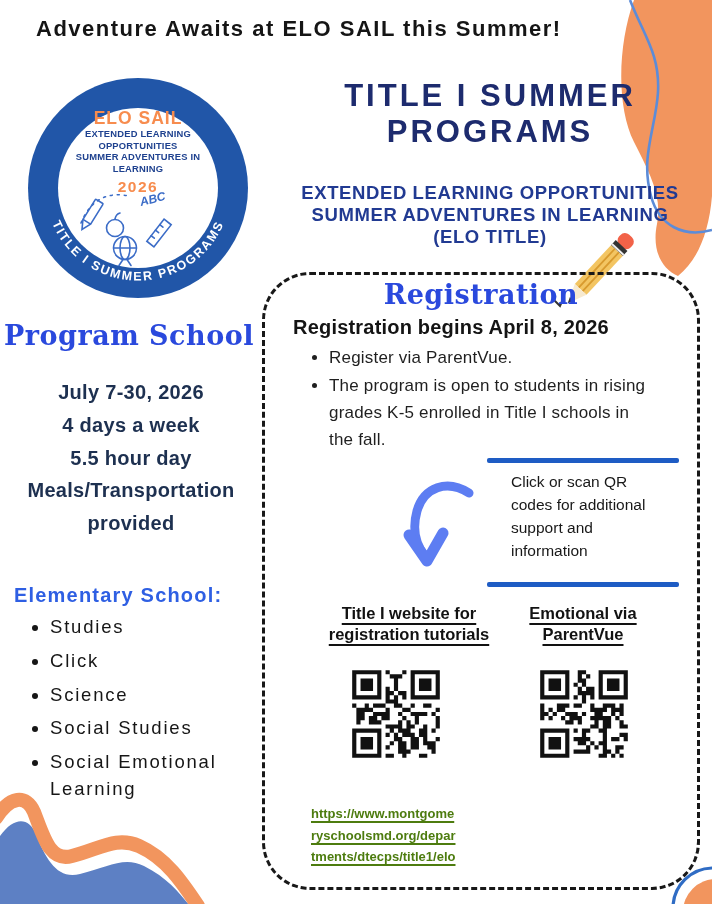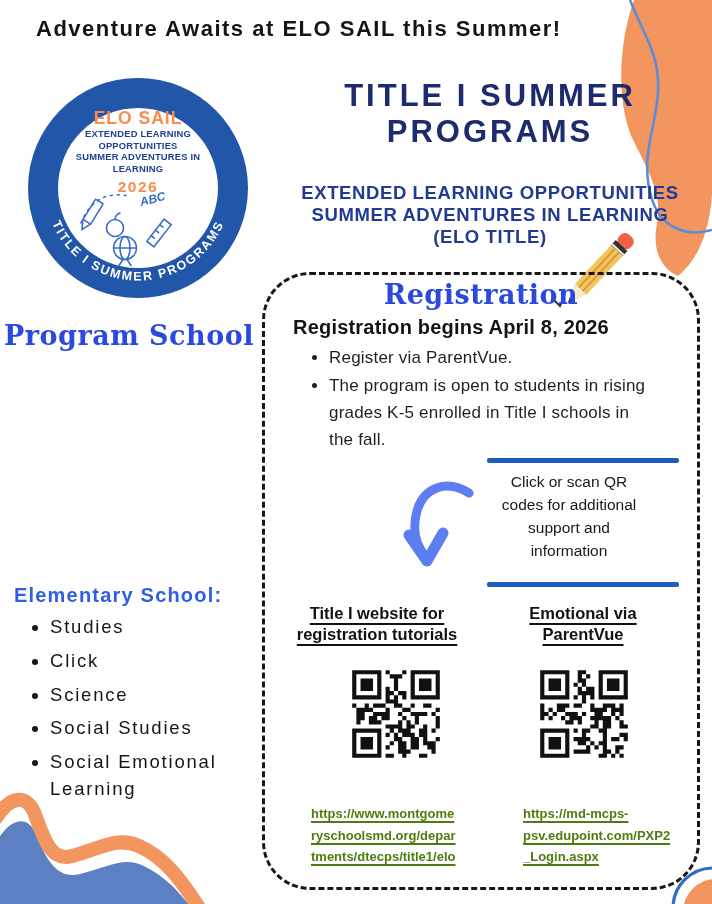--- a/index.html
+++ b/index.html
@@ -33,27 +33,27 @@
   .elem-list li{width:205px;font-size:18.5px;letter-spacing:1.8px;line-height:1.45;margin-bottom:7px;}
 
   .reg-box{top:272px;left:262px;width:432px;height:612px;border:3px dashed #181818;border-radius:48px;}
   .reg-heading{top:4px;left:0;width:100%;text-align:center;font-size:27px;letter-spacing:.5px;}
   .reg-subheading{top:41px;left:28px;font-size:20px;font-weight:bold;color:#141414;letter-spacing:.2px;}
   .reg-bullets{top:70px;left:46px;width:318px;margin:0;padding-left:18px;color:var(--text-black);}
   .reg-bullets li{font-size:17px;line-height:1.58;letter-spacing:.2px;margin-bottom:1px;}
 
   .rule{left:222px;width:192px;height:5px;background:var(--rule-blue);border-radius:2px;}
   .rule-top{top:183px;} .rule-bottom{top:307px;}
-  .qr-note{top:196px;left:232px;width:144px;text-align:center;font-size:15.5px;color:#181818;line-height:1.48;}
+  .qr-note{top:196px;left:246px;width:144px;text-align:left;font-size:15.5px;color:#181818;line-height:1.48;}
 
   .arrow-svg{top:204px;left:130px;width:82px;height:90px;}
 
   .link-label{top:328px;text-align:center;font-size:16.5px;font-weight:bold;color:#121212;line-height:1.25;
         text-decoration:underline;text-decoration-thickness:2px;text-underline-offset:3.5px;cursor:pointer;}
-  .link-label-0{left:17px;width:190px;}
+  .link-label-0{left:49px;width:190px;}
   .link-label-1{left:243px;width:150px;}
   .qr-svg{top:391px;width:96px;height:96px;cursor:pointer;}
   .qr-0{left:83px;} .qr-1{left:271px;}
   .link-url{top:528px;font-size:13px;font-weight:bold;color:#4d7c0f;line-height:1.66;
         text-decoration:underline;text-decoration-thickness:1.5px;text-underline-offset:3px;cursor:pointer;}
   .link-url-0{left:46px;width:148px;word-break:break-all;}
   .link-url-1{left:258px;width:148px;overflow-wrap:anywhere;}
 
   .logo-svg{top:75px;left:23px;width:230px;height:230px;}
   .logo-ring{fill:var(--ring-blue);} .logo-inner{fill:#ffffff;}
@@ -135,20 +135,26 @@
     <div>TITLE I SUMMER</div>
     <div>PROGRAMS</div>
   </div>
   <div class="abs main-subtitle">
     <div>EXTENDED LEARNING OPPORTUNITIES</div>
     <div>SUMMER ADVENTURES IN LEARNING</div>
     <div>(ELO TITLE)</div>
   </div>
 
   <div class="abs serif-heading pd-heading">Program School</div>
+  <div class="abs pd-lines">
+      <div>July 7-30, 2026</div>
+      <div>4 days a week</div>
+      <div>5.5 hour day</div>
+      <div>Meals/Transportation provided</div>
+    </div>
 
   <div class="abs elem-heading">Elementary School:</div>
   <ul class="abs elem-list">
       <li>Studies</li>
       <li>Click</li>
       <li>Science</li>
       <li>Social Studies</li>
       <li>Social Emotional Learning</li>
     </ul>
 
@@ -187,16 +193,15 @@
       <rect x="-4" y="-4" width="92" height="92" fill="#ffffff"></rect>
     <path d="M0,0h4v4h-4zM4,0h4v4h-4zM8,0h4v4h-4zM12,0h4v4h-4zM16,0h4v4h-4zM20,0h4v4h-4zM24,0h4v4h-4zM32,0h4v4h-4zM48,0h4v4h-4zM56,0h4v4h-4zM60,0h4v4h-4zM64,0h4v4h-4zM68,0h4v4h-4zM72,0h4v4h-4zM76,0h4v4h-4zM80,0h4v4h-4zM0,4h4v4h-4zM24,4h4v4h-4zM36,4h4v4h-4zM40,4h4v4h-4zM44,4h4v4h-4zM56,4h4v4h-4zM80,4h4v4h-4zM0,8h4v4h-4zM8,8h4v4h-4zM12,8h4v4h-4zM16,8h4v4h-4zM24,8h4v4h-4zM40,8h4v4h-4zM56,8h4v4h-4zM64,8h4v4h-4zM68,8h4v4h-4zM72,8h4v4h-4zM80,8h4v4h-4zM0,12h4v4h-4zM8,12h4v4h-4zM12,12h4v4h-4zM16,12h4v4h-4zM24,12h4v4h-4zM40,12h4v4h-4zM56,12h4v4h-4zM64,12h4v4h-4zM68,12h4v4h-4zM72,12h4v4h-4zM80,12h4v4h-4zM0,16h4v4h-4zM8,16h4v4h-4zM12,16h4v4h-4zM16,16h4v4h-4zM24,16h4v4h-4zM32,16h4v4h-4zM40,16h4v4h-4zM56,16h4v4h-4zM64,16h4v4h-4zM68,16h4v4h-4zM72,16h4v4h-4zM80,16h4v4h-4zM0,20h4v4h-4zM24,20h4v4h-4zM32,20h4v4h-4zM36,20h4v4h-4zM44,20h4v4h-4zM48,20h4v4h-4zM56,20h4v4h-4zM80,20h4v4h-4zM0,24h4v4h-4zM4,24h4v4h-4zM8,24h4v4h-4zM12,24h4v4h-4zM16,24h4v4h-4zM20,24h4v4h-4zM24,24h4v4h-4zM32,24h4v4h-4zM40,24h4v4h-4zM48,24h4v4h-4zM56,24h4v4h-4zM60,24h4v4h-4zM64,24h4v4h-4zM68,24h4v4h-4zM72,24h4v4h-4zM76,24h4v4h-4zM80,24h4v4h-4zM32,28h4v4h-4zM36,28h4v4h-4zM40,28h4v4h-4zM0,32h4v4h-4zM12,32h4v4h-4zM20,32h4v4h-4zM24,32h4v4h-4zM28,32h4v4h-4zM40,32h4v4h-4zM44,32h4v4h-4zM56,32h4v4h-4zM68,32h4v4h-4zM72,32h4v4h-4zM4,36h4v4h-4zM8,36h4v4h-4zM12,36h4v4h-4zM16,36h4v4h-4zM32,36h4v4h-4zM48,36h4v4h-4zM52,36h4v4h-4zM80,36h4v4h-4zM4,40h4v4h-4zM8,40h4v4h-4zM20,40h4v4h-4zM24,40h4v4h-4zM28,40h4v4h-4zM32,40h4v4h-4zM44,40h4v4h-4zM56,40h4v4h-4zM60,40h4v4h-4zM64,40h4v4h-4zM68,40h4v4h-4zM76,40h4v4h-4zM4,44h4v4h-4zM8,44h4v4h-4zM16,44h4v4h-4zM20,44h4v4h-4zM28,44h4v4h-4zM32,44h4v4h-4zM48,44h4v4h-4zM60,44h4v4h-4zM80,44h4v4h-4zM4,48h4v4h-4zM16,48h4v4h-4zM20,48h4v4h-4zM24,48h4v4h-4zM44,48h4v4h-4zM52,48h4v4h-4zM60,48h4v4h-4zM80,48h4v4h-4zM32,52h4v4h-4zM36,52h4v4h-4zM40,52h4v4h-4zM44,52h4v4h-4zM52,52h4v4h-4zM56,52h4v4h-4zM68,52h4v4h-4zM80,52h4v4h-4zM0,56h4v4h-4zM4,56h4v4h-4zM8,56h4v4h-4zM12,56h4v4h-4zM16,56h4v4h-4zM20,56h4v4h-4zM24,56h4v4h-4zM36,56h4v4h-4zM44,56h4v4h-4zM48,56h4v4h-4zM52,56h4v4h-4zM64,56h4v4h-4zM68,56h4v4h-4zM76,56h4v4h-4zM0,60h4v4h-4zM24,60h4v4h-4zM32,60h4v4h-4zM40,60h4v4h-4zM48,60h4v4h-4zM52,60h4v4h-4zM56,60h4v4h-4zM64,60h4v4h-4zM68,60h4v4h-4zM0,64h4v4h-4zM8,64h4v4h-4zM12,64h4v4h-4zM16,64h4v4h-4zM24,64h4v4h-4zM40,64h4v4h-4zM44,64h4v4h-4zM56,64h4v4h-4zM60,64h4v4h-4zM68,64h4v4h-4zM80,64h4v4h-4zM0,68h4v4h-4zM8,68h4v4h-4zM12,68h4v4h-4zM16,68h4v4h-4zM24,68h4v4h-4zM36,68h4v4h-4zM44,68h4v4h-4zM48,68h4v4h-4zM56,68h4v4h-4zM60,68h4v4h-4zM68,68h4v4h-4zM72,68h4v4h-4zM76,68h4v4h-4zM0,72h4v4h-4zM8,72h4v4h-4zM12,72h4v4h-4zM16,72h4v4h-4zM24,72h4v4h-4zM32,72h4v4h-4zM44,72h4v4h-4zM48,72h4v4h-4zM56,72h4v4h-4zM60,72h4v4h-4zM72,72h4v4h-4zM76,72h4v4h-4zM0,76h4v4h-4zM24,76h4v4h-4zM44,76h4v4h-4zM48,76h4v4h-4zM52,76h4v4h-4zM76,76h4v4h-4zM0,80h4v4h-4zM4,80h4v4h-4zM8,80h4v4h-4zM12,80h4v4h-4zM16,80h4v4h-4zM20,80h4v4h-4zM24,80h4v4h-4zM32,80h4v4h-4zM36,80h4v4h-4zM48,80h4v4h-4zM64,80h4v4h-4zM68,80h4v4h-4z" fill="#111111"></path>
       </svg>
     <div class="abs link-url link-url-0">https://www.montgomeryschoolsmd.org/departments/dtecps/title1/elo</div>
 
     <div class="abs link-label link-label-1">Emotional via ParentVue</div>
     <svg class="abs qr-svg qr-1" viewBox="-4 -4 92 92">
       <rect x="-4" y="-4" width="92" height="92" fill="#ffffff"></rect>
     <path d="M0,0h4v4h-4zM4,0h4v4h-4zM8,0h4v4h-4zM12,0h4v4h-4zM16,0h4v4h-4zM20,0h4v4h-4zM24,0h4v4h-4zM36,0h4v4h-4zM40,0h4v4h-4zM56,0h4v4h-4zM60,0h4v4h-4zM64,0h4v4h-4zM68,0h4v4h-4zM72,0h4v4h-4zM76,0h4v4h-4zM80,0h4v4h-4zM0,4h4v4h-4zM24,4h4v4h-4zM36,4h4v4h-4zM44,4h4v4h-4zM56,4h4v4h-4zM80,4h4v4h-4zM0,8h4v4h-4zM8,8h4v4h-4zM12,8h4v4h-4zM16,8h4v4h-4zM24,8h4v4h-4zM36,8h4v4h-4zM40,8h4v4h-4zM56,8h4v4h-4zM64,8h4v4h-4zM68,8h4v4h-4zM72,8h4v4h-4zM80,8h4v4h-4zM0,12h4v4h-4zM8,12h4v4h-4zM12,12h4v4h-4zM16,12h4v4h-4zM24,12h4v4h-4zM32,12h4v4h-4zM40,12h4v4h-4zM56,12h4v4h-4zM64,12h4v4h-4zM68,12h4v4h-4zM72,12h4v4h-4zM80,12h4v4h-4zM0,16h4v4h-4zM8,16h4v4h-4zM12,16h4v4h-4zM16,16h4v4h-4zM24,16h4v4h-4zM36,16h4v4h-4zM44,16h4v4h-4zM48,16h4v4h-4zM56,16h4v4h-4zM64,16h4v4h-4zM68,16h4v4h-4zM72,16h4v4h-4zM80,16h4v4h-4zM0,20h4v4h-4zM24,20h4v4h-4zM36,20h4v4h-4zM40,20h4v4h-4zM44,20h4v4h-4zM48,20h4v4h-4zM56,20h4v4h-4zM80,20h4v4h-4zM0,24h4v4h-4zM4,24h4v4h-4zM8,24h4v4h-4zM12,24h4v4h-4zM16,24h4v4h-4zM20,24h4v4h-4zM24,24h4v4h-4zM32,24h4v4h-4zM40,24h4v4h-4zM48,24h4v4h-4zM56,24h4v4h-4zM60,24h4v4h-4zM64,24h4v4h-4zM68,24h4v4h-4zM72,24h4v4h-4zM76,24h4v4h-4zM80,24h4v4h-4zM40,28h4v4h-4zM0,32h4v4h-4zM16,32h4v4h-4zM20,32h4v4h-4zM24,32h4v4h-4zM32,32h4v4h-4zM36,32h4v4h-4zM48,32h4v4h-4zM60,32h4v4h-4zM64,32h4v4h-4zM68,32h4v4h-4zM76,32h4v4h-4zM0,36h4v4h-4zM8,36h4v4h-4zM16,36h4v4h-4zM20,36h4v4h-4zM48,36h4v4h-4zM52,36h4v4h-4zM56,36h4v4h-4zM60,36h4v4h-4zM68,36h4v4h-4zM72,36h4v4h-4zM76,36h4v4h-4zM0,40h4v4h-4zM4,40h4v4h-4zM12,40h4v4h-4zM24,40h4v4h-4zM28,40h4v4h-4zM32,40h4v4h-4zM40,40h4v4h-4zM52,40h4v4h-4zM56,40h4v4h-4zM68,40h4v4h-4zM76,40h4v4h-4zM0,44h4v4h-4zM8,44h4v4h-4zM20,44h4v4h-4zM28,44h4v4h-4zM32,44h4v4h-4zM36,44h4v4h-4zM48,44h4v4h-4zM52,44h4v4h-4zM56,44h4v4h-4zM60,44h4v4h-4zM64,44h4v4h-4zM72,44h4v4h-4zM24,48h4v4h-4zM28,48h4v4h-4zM36,48h4v4h-4zM52,48h4v4h-4zM60,48h4v4h-4zM64,48h4v4h-4zM76,48h4v4h-4zM48,52h4v4h-4zM52,52h4v4h-4zM60,52h4v4h-4zM64,52h4v4h-4zM76,52h4v4h-4zM80,52h4v4h-4zM0,56h4v4h-4zM4,56h4v4h-4zM8,56h4v4h-4zM12,56h4v4h-4zM16,56h4v4h-4zM20,56h4v4h-4zM24,56h4v4h-4zM32,56h4v4h-4zM40,56h4v4h-4zM44,56h4v4h-4zM56,56h4v4h-4zM60,56h4v4h-4zM0,60h4v4h-4zM24,60h4v4h-4zM40,60h4v4h-4zM60,60h4v4h-4zM76,60h4v4h-4zM80,60h4v4h-4zM0,64h4v4h-4zM8,64h4v4h-4zM12,64h4v4h-4zM16,64h4v4h-4zM24,64h4v4h-4zM32,64h4v4h-4zM36,64h4v4h-4zM40,64h4v4h-4zM44,64h4v4h-4zM60,64h4v4h-4zM68,64h4v4h-4zM72,64h4v4h-4zM80,64h4v4h-4zM0,68h4v4h-4zM8,68h4v4h-4zM12,68h4v4h-4zM16,68h4v4h-4zM24,68h4v4h-4zM36,68h4v4h-4zM40,68h4v4h-4zM48,68h4v4h-4zM56,68h4v4h-4zM60,68h4v4h-4zM0,72h4v4h-4zM8,72h4v4h-4zM12,72h4v4h-4zM16,72h4v4h-4zM24,72h4v4h-4zM44,72h4v4h-4zM52,72h4v4h-4zM60,72h4v4h-4zM72,72h4v4h-4zM76,72h4v4h-4zM0,76h4v4h-4zM24,76h4v4h-4zM32,76h4v4h-4zM36,76h4v4h-4zM40,76h4v4h-4zM44,76h4v4h-4zM60,76h4v4h-4zM64,76h4v4h-4zM72,76h4v4h-4zM0,80h4v4h-4zM4,80h4v4h-4zM8,80h4v4h-4zM12,80h4v4h-4zM16,80h4v4h-4zM20,80h4v4h-4zM24,80h4v4h-4zM56,80h4v4h-4zM60,80h4v4h-4zM68,80h4v4h-4zM76,80h4v4h-4z" fill="#111111"></path>
       </svg>
-    <div class="abs link-url link-url-1">https://md-mcps-psv.edupoint.com/PXP2_Login.aspx</div>
   </div>
 
 </div>
 
 </body></html>

